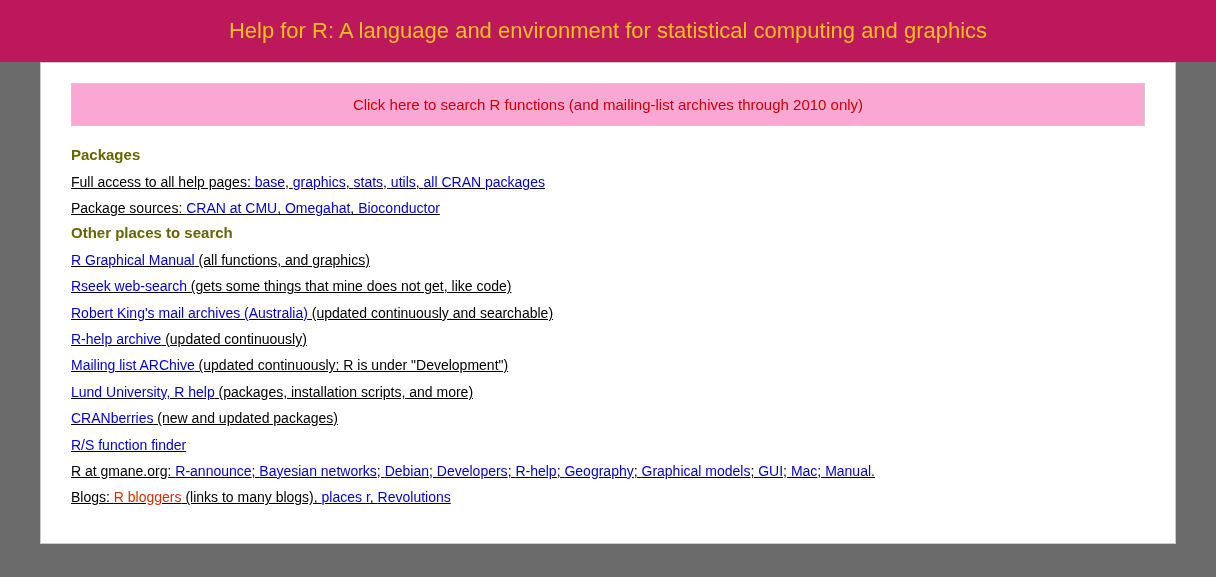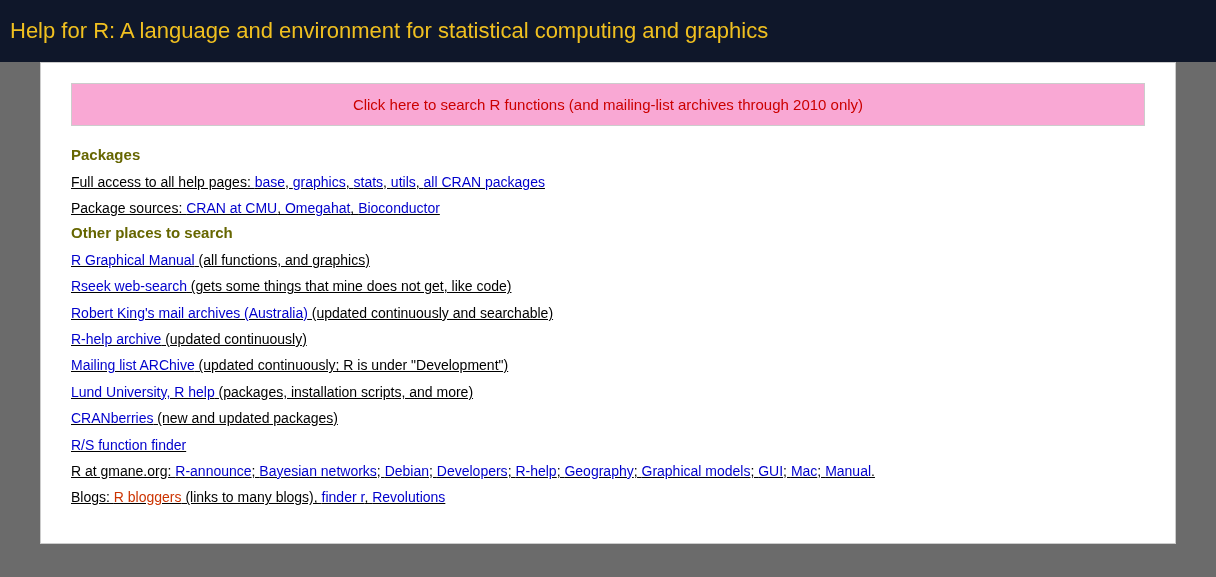--- a/index.html
+++ b/index.html
@@ -3,21 +3,22 @@
   <meta charset="utf-8">
   <style>
     * { margin: 0; padding: 0; box-sizing: border-box; }
     body {
       background-color: #6b6b6b;
       font-family: Arial, Helvetica, sans-serif;
       font-size: 14px;
       color: #000;
     }
     #header {
-      background-color: #0f172a;
+      background-color: #be185d;
+      text-align: center;
       padding: 18px 10px;
     }
     #header h1 {
       color: #f0c020;
       font-size: 22px;
       font-weight: normal;
     }
     #main-content {
       background-color: #fff;
       margin: 0 40px 30px 40px;
@@ -123,17 +124,17 @@
     <a href="#" class="link-blue">Developers</a>;
     <a href="#" class="link-blue">R-help</a>;
     <a href="#" class="link-blue">Geography</a>;
     <a href="#" class="link-blue">Graphical models</a>;
     <a href="#" class="link-blue">GUI</a>;
     <a href="#" class="link-blue">Mac</a>;
     <a href="#" class="link-blue">Manual</a>.
   </div>
 
   <div class="content-line">
-    <span>Blogs: </span><a href="#" class="link-red">R bloggers</a><span> (links to many blogs), </span><a href="#" class="link-blue">finder r</a><span>, </span><a href="#" class="link-blue">Revolutions</a>
+    <span>Blogs: </span><a href="#" class="link-red">R bloggers</a><span> (links to many blogs), </span><a href="#" class="link-blue">places r</a><span>, </span><a href="#" class="link-blue">Revolutions</a>
   </div>
 
 
 </div>
 
 </body></html>

